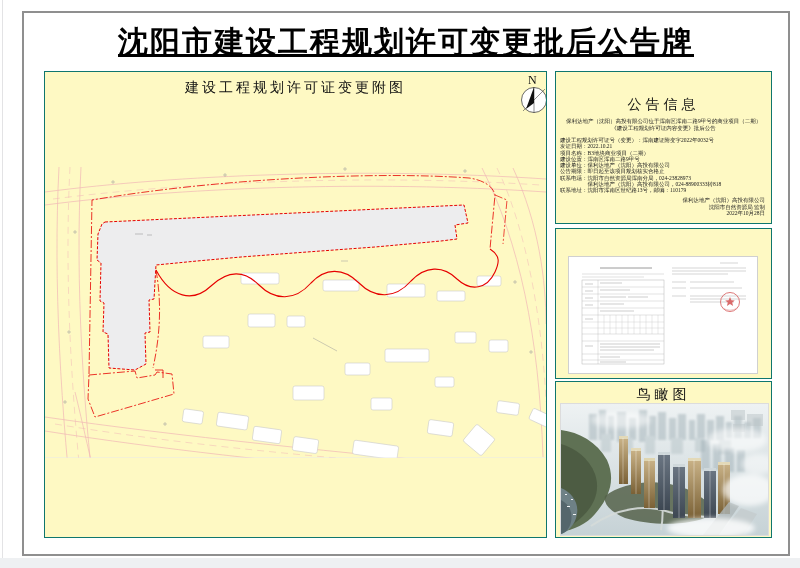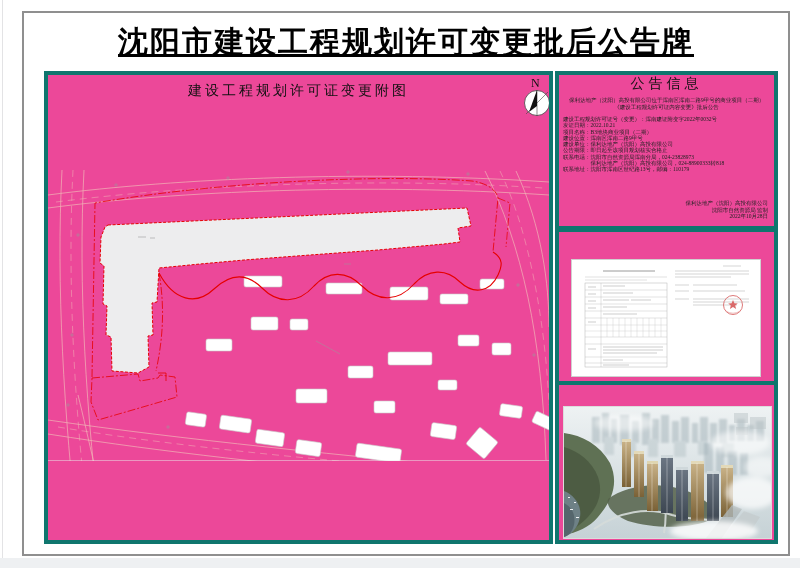--- a/index.html
+++ b/index.html
@@ -3,28 +3,28 @@
 <meta charset="utf-8">
 <style>
   html,body{margin:0;padding:0;}
   body{width:800px;height:568px;position:relative;background:#ffffff;overflow:hidden;
        font-family:"Liberation Serif","DejaVu Serif",serif;color:#1a1a1a;}
   .edge-left{position:absolute;left:2px;top:0;width:1px;height:558px;background:#e3e3e5;}
   .edge-bottom{position:absolute;left:0;top:558px;width:800px;height:10px;background:#eef0f2;}
   .outer-frame{position:absolute;left:22px;top:11px;width:764px;height:541px;border:2px solid #8f8f8f;background:#fff;}
   .main-title{position:absolute;left:22px;top:22px;width:768px;text-align:center;
               font-size:30px;font-weight:700;letter-spacing:2px;color:#000;text-decoration:underline;}
-  .panel{position:absolute;background:#ec4899;border:4px solid #0f766e;}
+  .panel{position:absolute;background:#fef9c3;border:1px solid #0f766e;}
   .plan-panel{left:44px;top:71px;width:501px;height:465px;}
   .plan-title{position:absolute;top:7px;left:0;width:100%;text-align:center;font-size:14px;letter-spacing:3px;color:#111;}
   .plan-svg{position:absolute;left:0;top:0;width:501px;height:465px;}
   .notice-panel{left:555px;top:71px;width:215px;height:151px;}
   .permit-panel{left:555px;top:228px;width:215px;height:149px;}
   .aerial-panel{left:555px;top:381px;width:215px;height:155px;}
-  .section-title{width:100%;text-align:center;font-size:14px;letter-spacing:4px;color:#111;margin-top:0;}
+  .section-title{width:100%;text-align:center;font-size:14px;letter-spacing:4px;color:#111;margin-top:24px;}
   .notice-heading{margin-top:4px;text-align:center;font-size:5.5px;line-height:7px;color:#222;white-space:nowrap;}
   .notice-body{margin-top:5px;padding-left:4px;font-size:5.5px;line-height:6.3px;color:#222;}
   .notice-body div{white-space:nowrap;}
   .notice-footer{position:absolute;right:6px;bottom:6px;text-align:right;font-size:5.5px;line-height:6.6px;color:#222;}
   .permit-doc{position:absolute;left:12px;top:27px;width:190px;height:118px;}
   .aerial-photo{position:absolute;left:4px;top:21px;width:207px;height:131px;border:1px solid #dcdcdc;}
 </style>
 </head>
 <body>
 
@@ -172,20 +172,21 @@
     </g>
     <g>
       <circle cx="162" cy="46" r="9.5" fill="none" stroke="#d96a6a" stroke-width="0.9"></circle>
       <path d="M162 41 l1.4 3.2 3.4 0.2 -2.6 2.2 0.9 3.3 -3.1-1.9 -3.1 1.9 0.9-3.3 -2.6-2.2 3.4-0.2 Z" fill="#d96a6a"></path>
       <path d="M155 52 a9 6 0 0 0 14 0" fill="none" stroke="#e09090" stroke-width="0.6"></path>
     </g>
   </svg>
 </div>
 
 <div class="panel aerial-panel">
+  <div class="section-title" style="margin-top:4px;">鸟瞰图</div>
   <svg class="aerial-photo" viewBox="0 0 207 131">
     <defs>
       <linearGradient id="sky" x1="0" y1="0" x2="0" y2="1">
         <stop offset="0" stop-color="#eef2f3"></stop>
           <stop offset="1" stop-color="#c6d2d6"></stop>
       </linearGradient>
       <linearGradient id="twr" x1="0" y1="0" x2="0" y2="1">
         <stop offset="0" stop-color="#c9b287"></stop>
           <stop offset="1" stop-color="#7a6136"></stop>
       </linearGradient>

